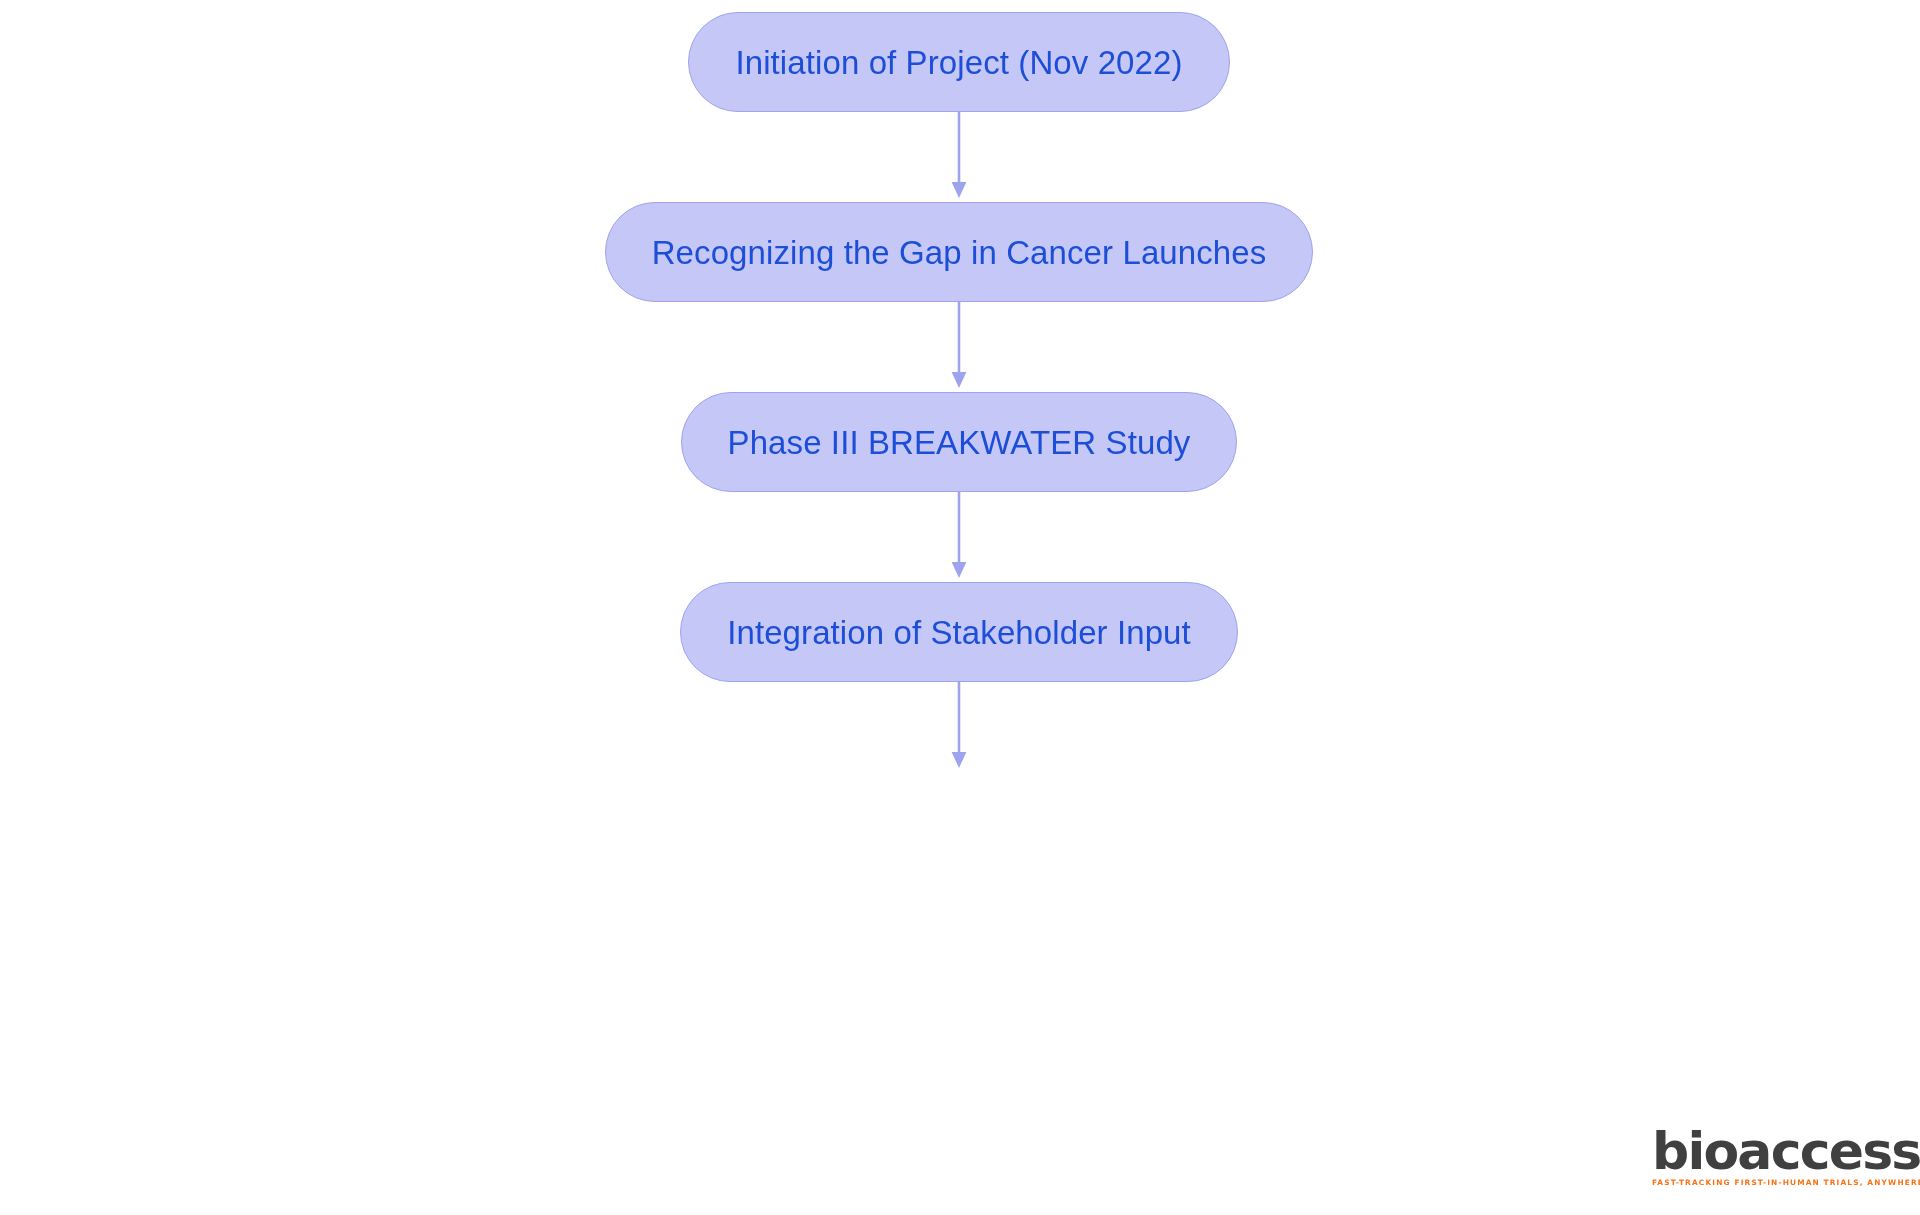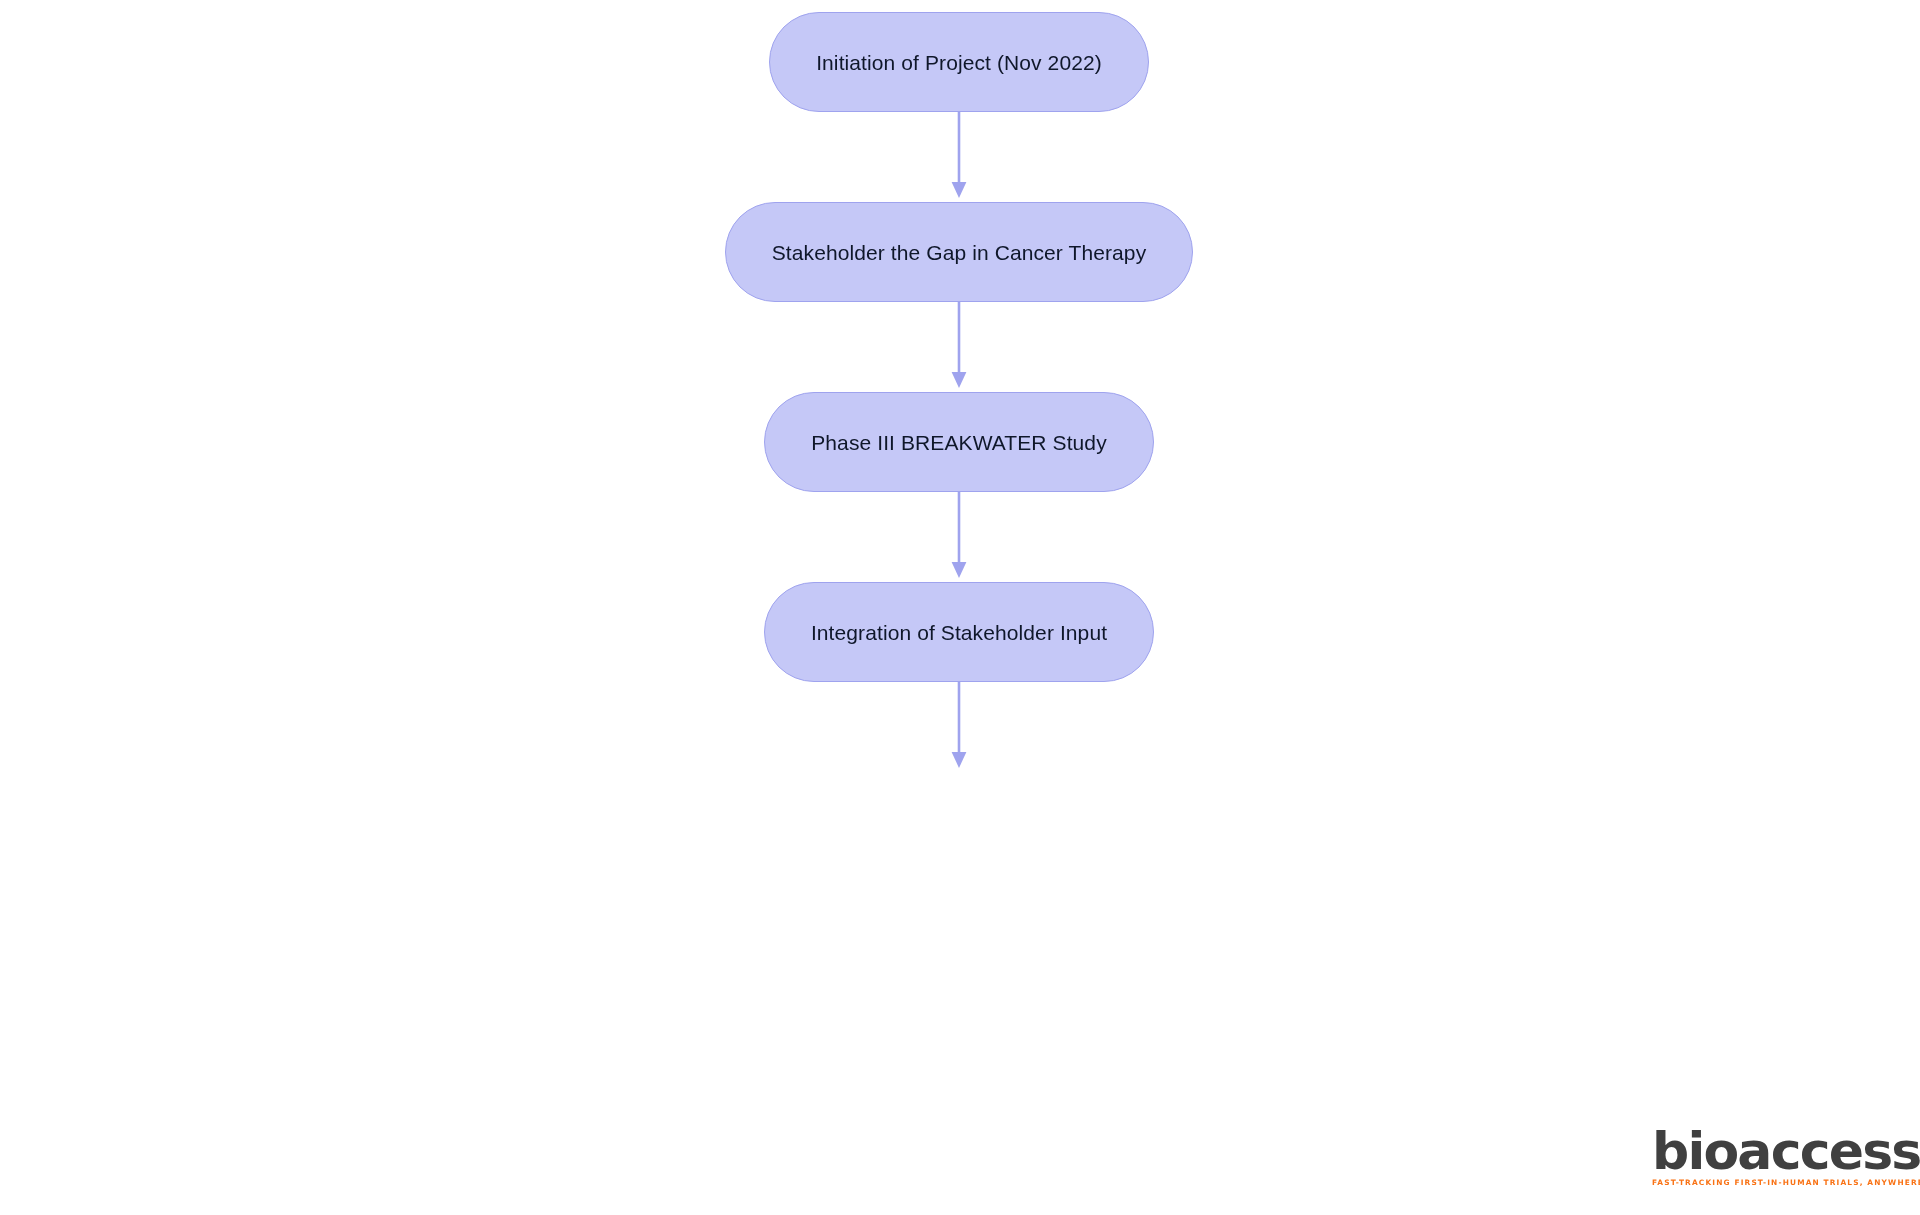--- a/index.html
+++ b/index.html
@@ -44,22 +44,22 @@
     background: #c5c8f7;
     border: 1.6px solid #9fa3ee;
     display: flex;
     align-items: center;
     justify-content: center;
     padding: 0 46px;
     margin-left: -2px;
   }
 
   .node-label {
-    color: #0f172a;
-    font-size: 21px;
+    color: #1d4ed8;
+    font-size: 33px;
     font-weight: 400;
     letter-spacing: 0.1px;
     white-space: nowrap;
     line-height: 1;
   }
 
   
   .connector {
     width: 26px;
     height: 90px;
@@ -109,21 +109,21 @@
         <span class="node-label">Initiation of Project (Nov 2022)</span>
       </div>
       <svg class="connector" viewBox="0 0 26 90">
         <line x1="13" y1="0" x2="13" y2="72" stroke="#9fa3ee" stroke-width="2.6"></line>
         <polygon points="5.6,70 20.4,70 13,86" fill="#9fa3ee"></polygon>
       </svg>
     </div>
 
     <div class="flow-step">
       <div class="node">
-        <span class="node-label">Stakeholder the Gap in Cancer Therapy</span>
+        <span class="node-label">Recognizing the Gap in Cancer Launches</span>
       </div>
       <svg class="connector" viewBox="0 0 26 90">
         <line x1="13" y1="0" x2="13" y2="72" stroke="#9fa3ee" stroke-width="2.6"></line>
         <polygon points="5.6,70 20.4,70 13,86" fill="#9fa3ee"></polygon>
       </svg>
     </div>
 
 
     <div class="flow-step">
       <div class="node">

